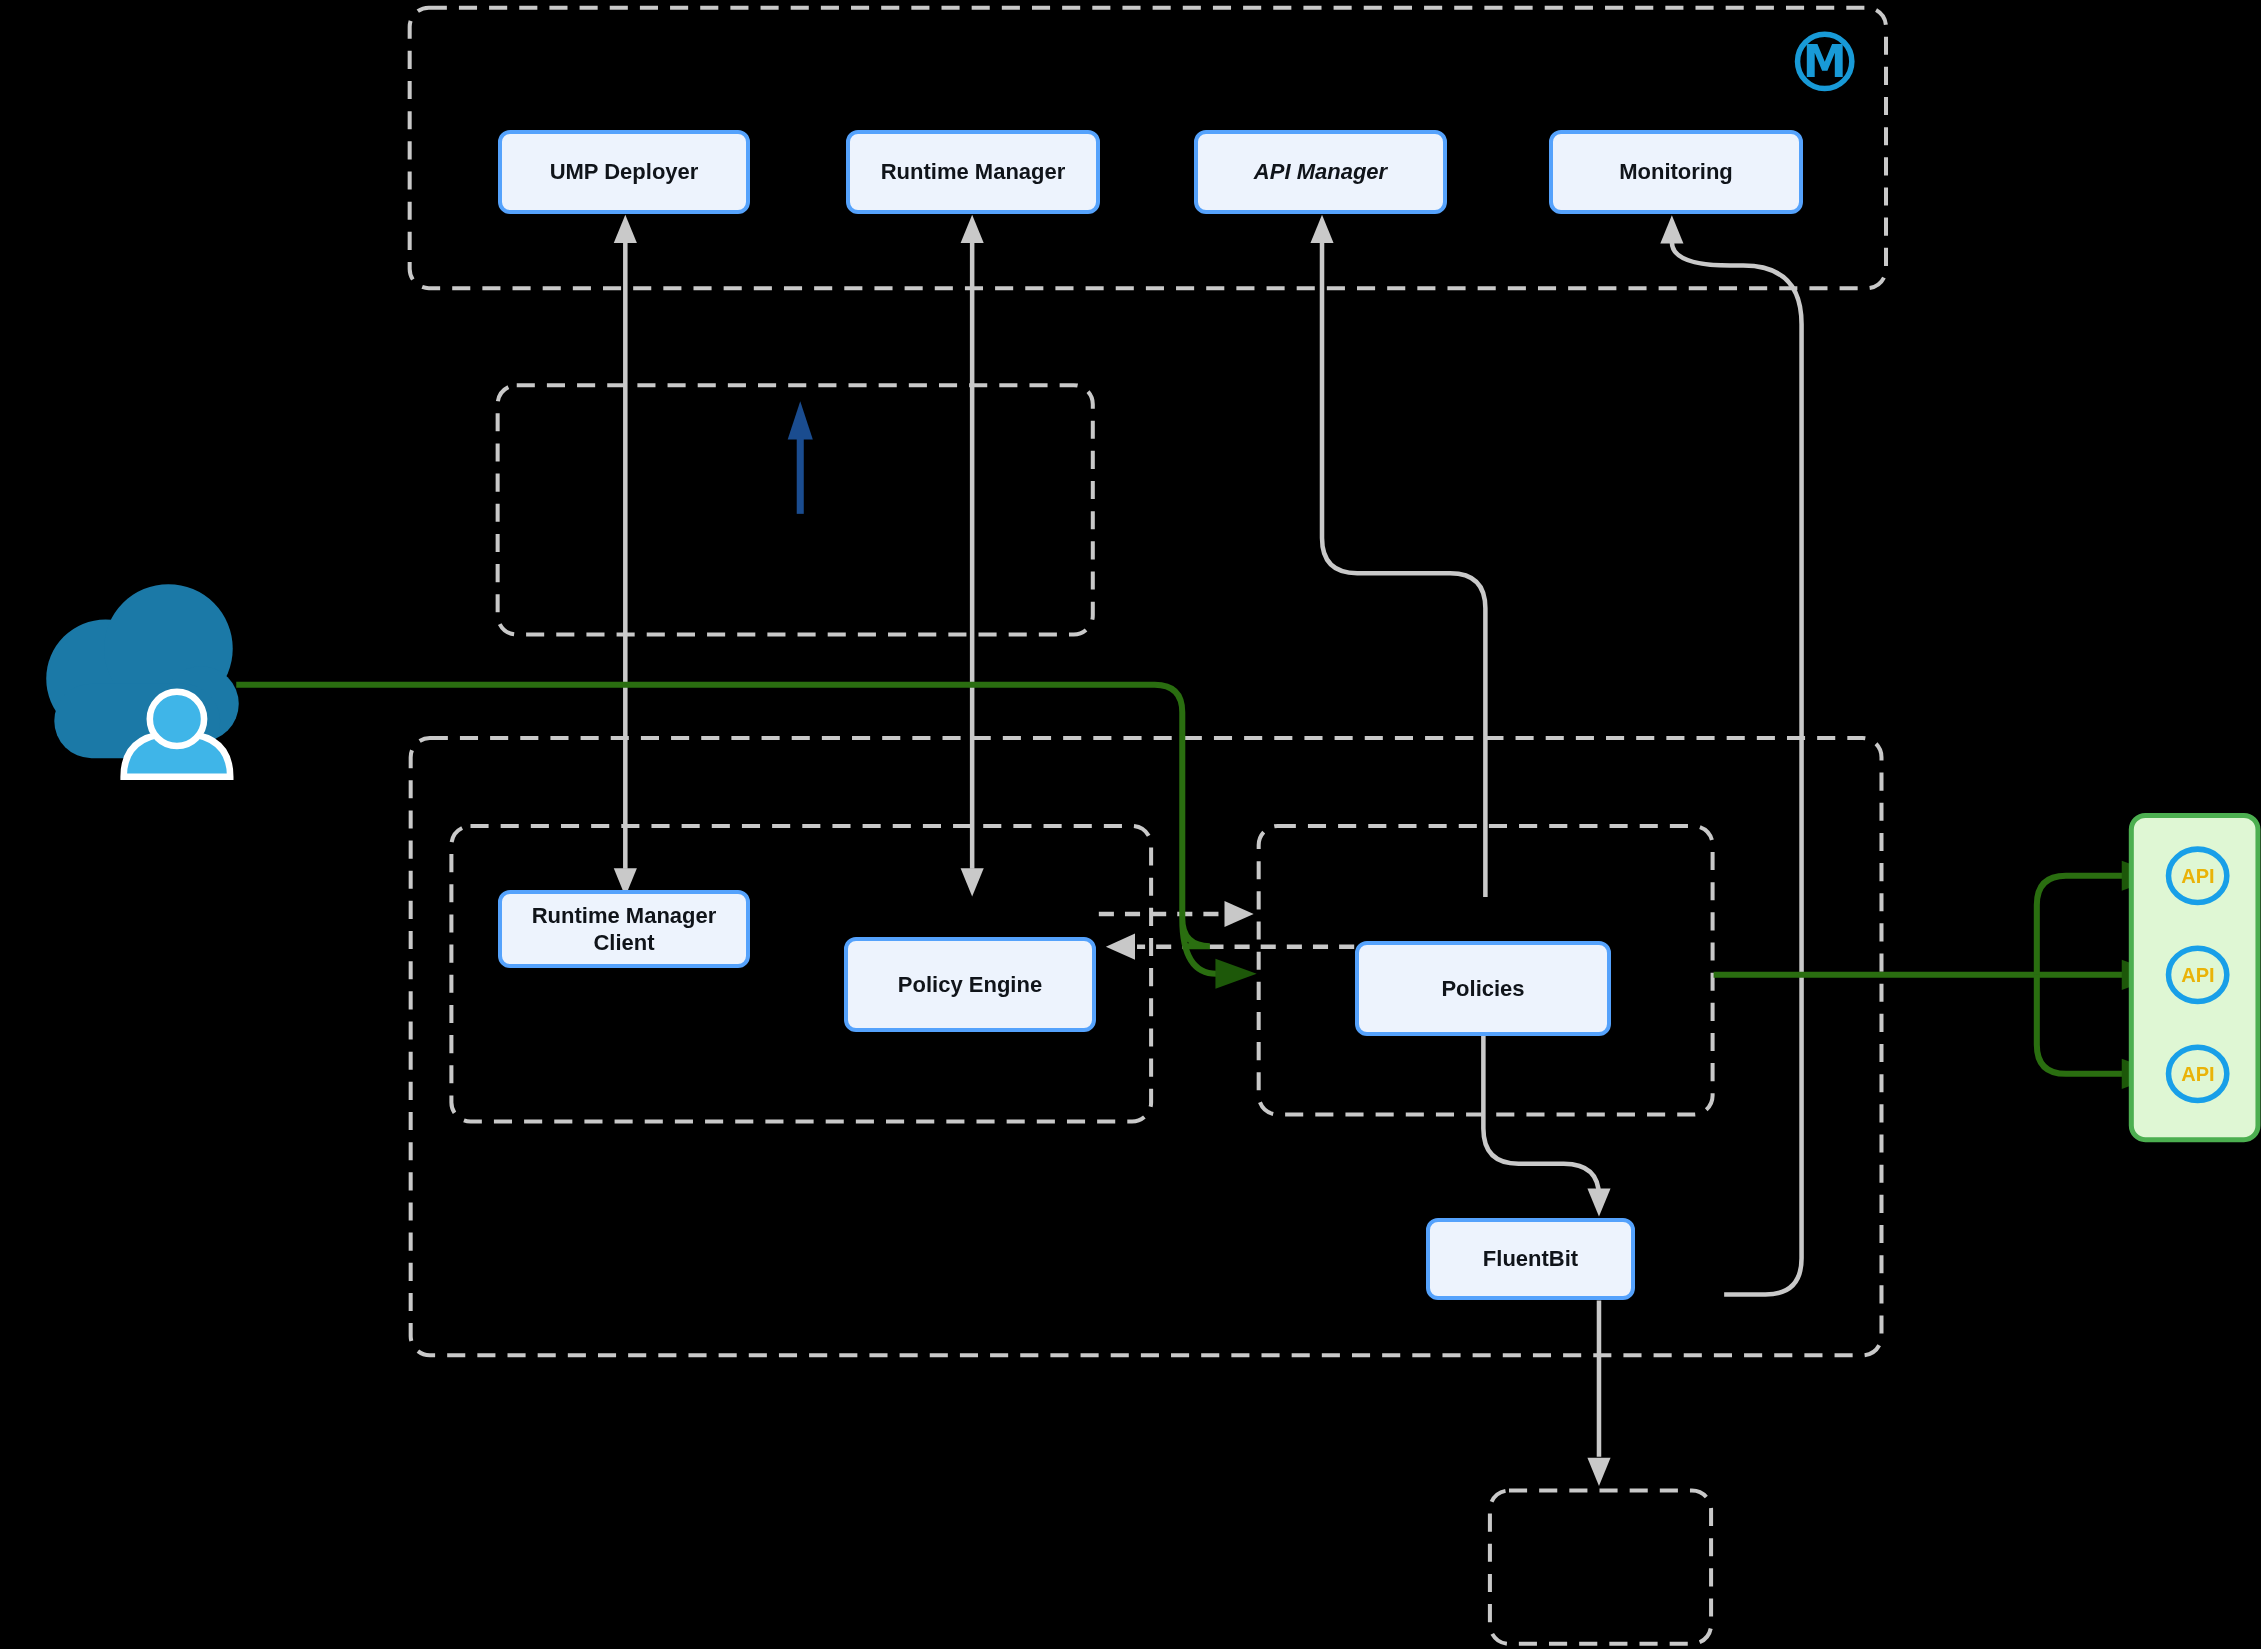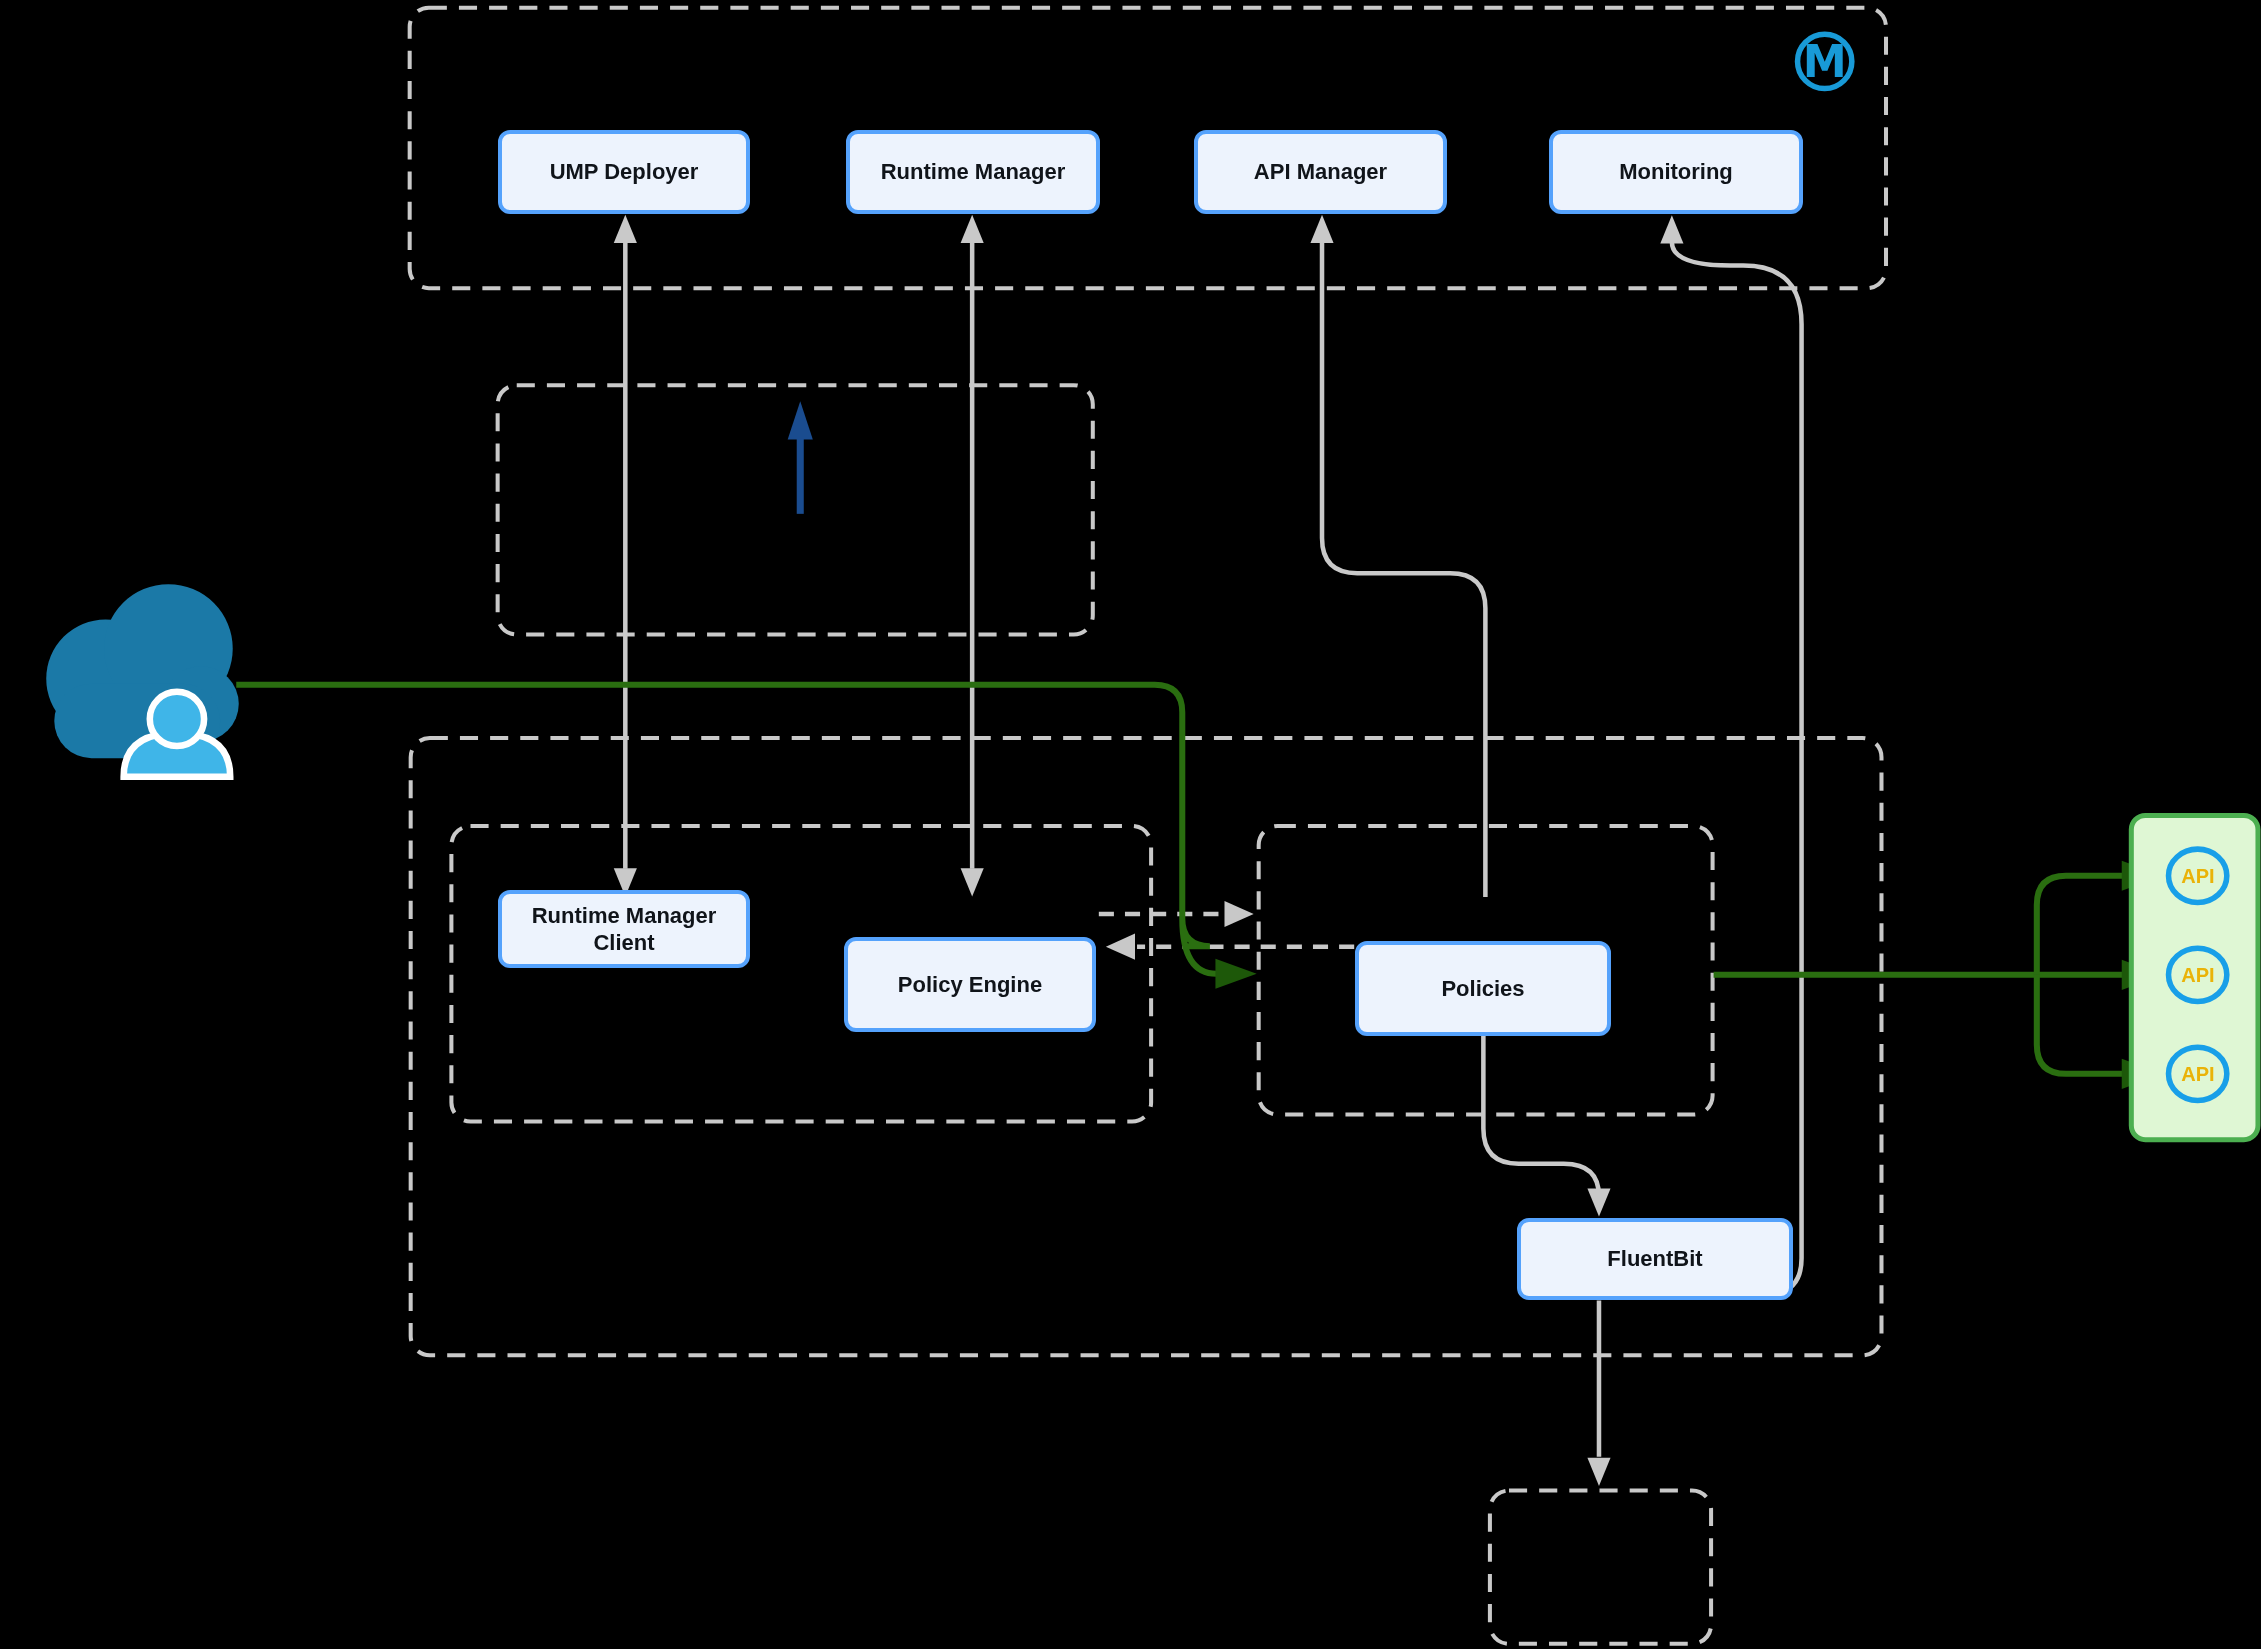--- a/index.html
+++ b/index.html
@@ -101,26 +101,26 @@
       </g>
       <g>
         <path d="M246 1545 Q246 1458 352 1458 Q458 1458 458 1545 Z" fill="#3FB5E8" stroke="#FFFFFF" stroke-width="13"></path>
         <circle cx="352" cy="1430" r="54" fill="#3FB5E8" stroke="#FFFFFF" stroke-width="13"></circle>
       </g>
     </g>
   </svg>
 
   <div class="node" style="left:498px;  top:130px;  width:252px; height:84px;">UMP Deployer</div>
   <div class="node" style="left:846px; top:130px;  width:254px; height:84px;">Runtime Manager</div>
-  <div class="node" style="left:1194px; top:130px;  width:253px; height:84px;">API Manager</div>
+  <div class="node" style="left:1194px; top:130px;  width:253px; height:84px;font-style:italic;">API Manager</div>
   <div class="node" style="left:1549px; top:130px;  width:254px; height:84px;">Monitoring</div>
 
   <div class="node" style="left:498px;  top:890px; width:252px; height:78px;">Runtime Manager Client</div>
   <div class="node" style="left:844px; top:897px; width:252px; height:95px;margin-top:40px;">Policy Engine</div>
   <div class="node" style="left:1355px; top:897px; width:256px; height:95px;margin-top:44px;">Policies</div>
-  <div class="node" style="left:1517px; top:1218px; width:276px; height:82px;">FluentBit</div>
+  <div class="node" style="left:1426px; top:1218px; width:209px; height:82px;">FluentBit</div>
 
   <div class="api-label" style="left:2168px; top:861px; width:60px; height:30px;">API</div>
   <div class="api-label" style="left:2168px; top:960px; width:60px; height:30px;">API</div>
   <div class="api-label" style="left:2168px; top:1059px; width:60px; height:30px;">API</div>
 
 </div>
 
 
 </body></html>

